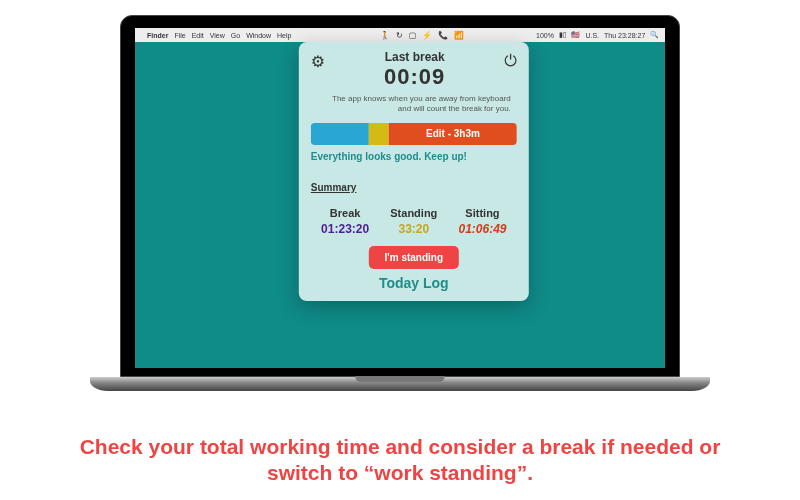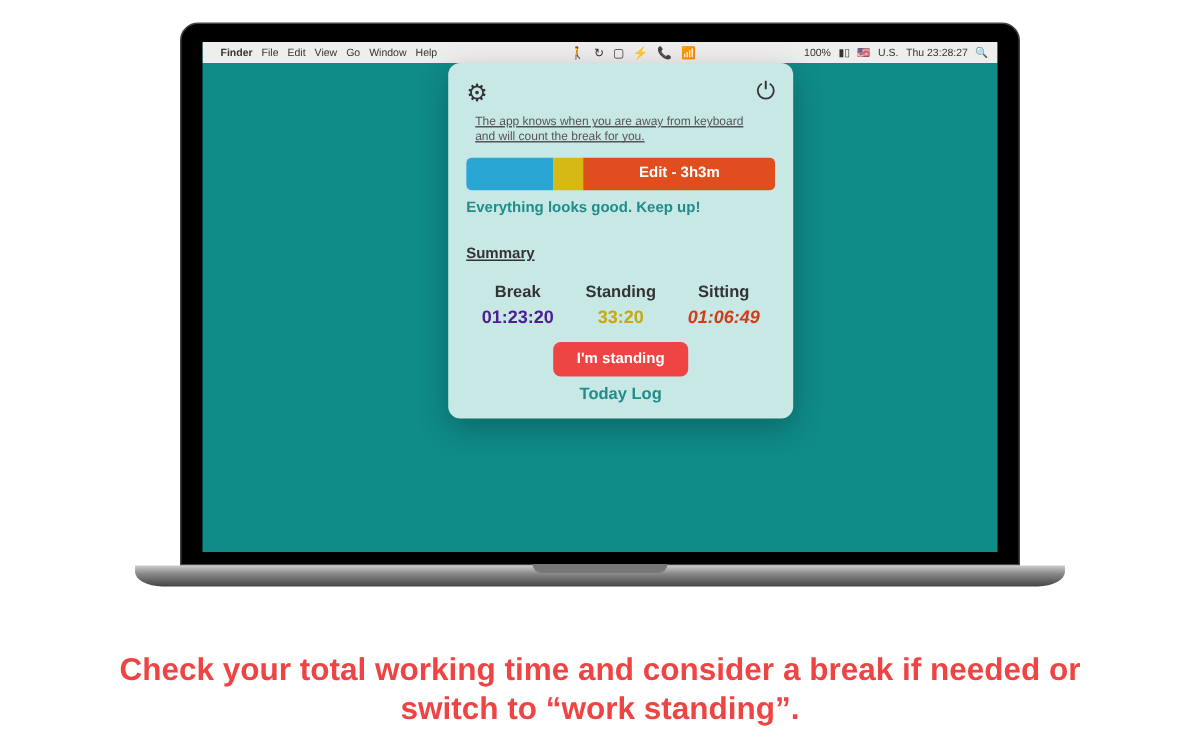--- a/index.html
+++ b/index.html
@@ -81,21 +81,21 @@
       position:absolute;
       top:-6px; left:38%;
       border:6px solid transparent;
       border-bottom-color:#c8e8e5;
     }
     .pop-top { display:flex; justify-content:space-between; }
     .gear, .power { font-size:16px; cursor:pointer; }
     .center { text-align:center; }
     .last-break-label { font-size:12px; font-weight:600; margin-top:-2px;}
     .last-break-time { font-size:22px; font-weight:800; letter-spacing:1px; }
-    .desc { font-size:8px; color:#555; margin:4px 6px 8px; text-align:left; line-height:1.3;text-decoration:underline;}
+    .desc { font-size:8px; color:#555; margin:4px 6px 8px; text-align:right; line-height:1.3;}
     .bar {
       height:22px; border-radius:4px; overflow:hidden;
       display:flex; margin:4px 0 6px;
       font-size:10px; font-weight:700; color:#fff;
     }
     .seg1{background:#2aa6d4;flex:0 0 28%;}
     .seg2{background:#d5b915;flex:0 0 10%;}
     .seg3{background:#e04e1f;flex:1;display:flex;align-items:center;justify-content:center;}
     .good{color:#1f8d8a;font-weight:700;font-size:10px;margin-bottom:20px;}
     .summary-h{font-size:10px;text-decoration:underline;font-weight:700;margin-bottom:14px;}
@@ -105,21 +105,21 @@
     .col .v{font-size:12px;font-weight:800;}
     .v-break{color:#4c1d95;}
     .v-stand{color:#c7a813;}
     .v-sit{color:#d33a18;font-style:italic;}
     .standing-btn{
       display:block;margin:0 auto 6px;
       background:#ef4444;color:#fff;border:none;
       padding:6px 16px;border-radius:5px;
       font-size:10px;font-weight:700;cursor:pointer;
     }
-    .today-log{text-align:center;font-size:11px;font-weight:700;color:#1f8d8a;cursor:pointer;}
+    .today-log{text-align:center;font-size:14px;font-weight:700;color:#1f8d8a;cursor:pointer;}
     
     .caption{
       position:absolute;bottom:14px;left:0;right:0;
       text-align:center;font-weight:800;
       font-size:21px;line-height:1.25;
       padding:0 60px;
       color:#ef4444;
     }
   </style>
 </head>
@@ -154,20 +154,24 @@
           <span>🇺🇸</span>
           <span>U.S.</span>
           <span>Thu 23:28:27</span>
           <span>🔍</span>
         </div>
       </div>
 
       <div class="popover">
         <div class="pop-top">
           <span class="gear">⚙</span>
+          <div class="center" style="flex:1">
+            <div class="last-break-label">Last break</div>
+            <div class="last-break-time">00:09</div>
+          </div>
           <span class="power">⏻</span>
         </div>
         <div class="desc">The app knows when you are away from keyboard and will count the break for you.</div>
         <div class="bar">
           <div class="seg1"></div>
           <div class="seg2"></div>
           <div class="seg3">Edit - 3h3m</div>
         </div>
         <div class="good">Everything looks good. Keep up!</div>
         <div class="summary-h">Summary</div>

